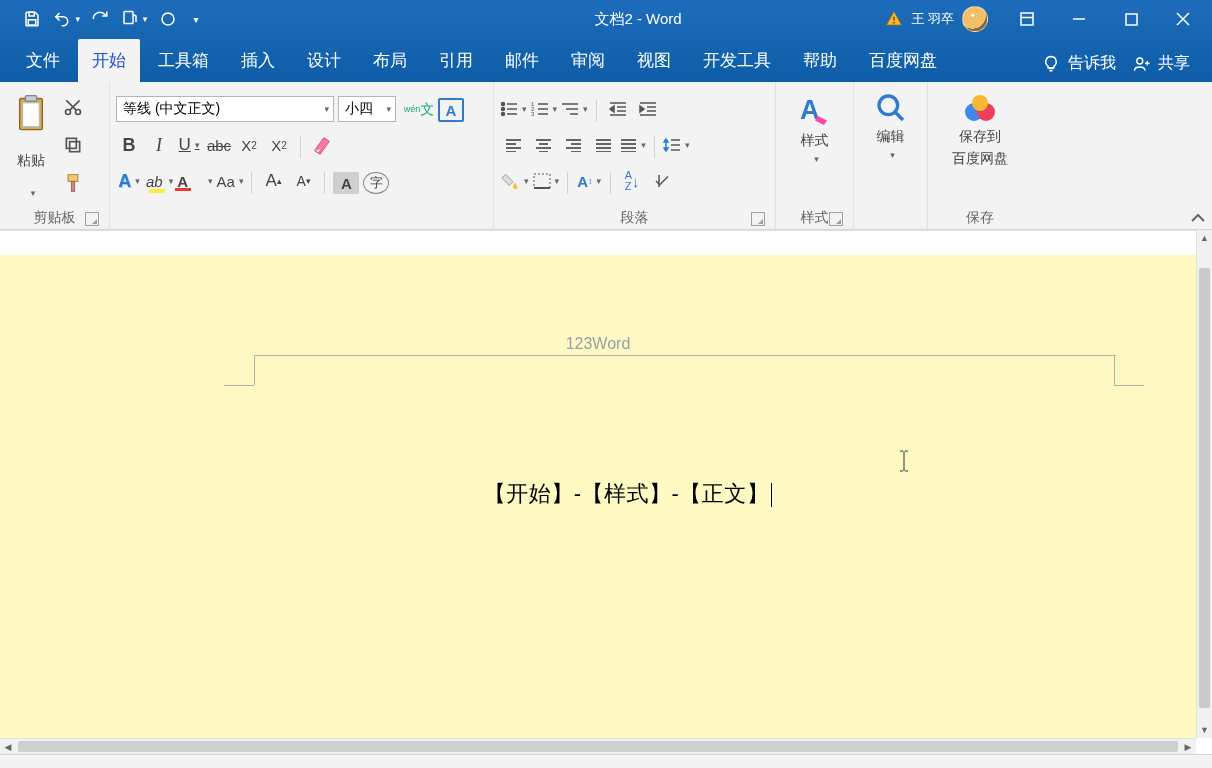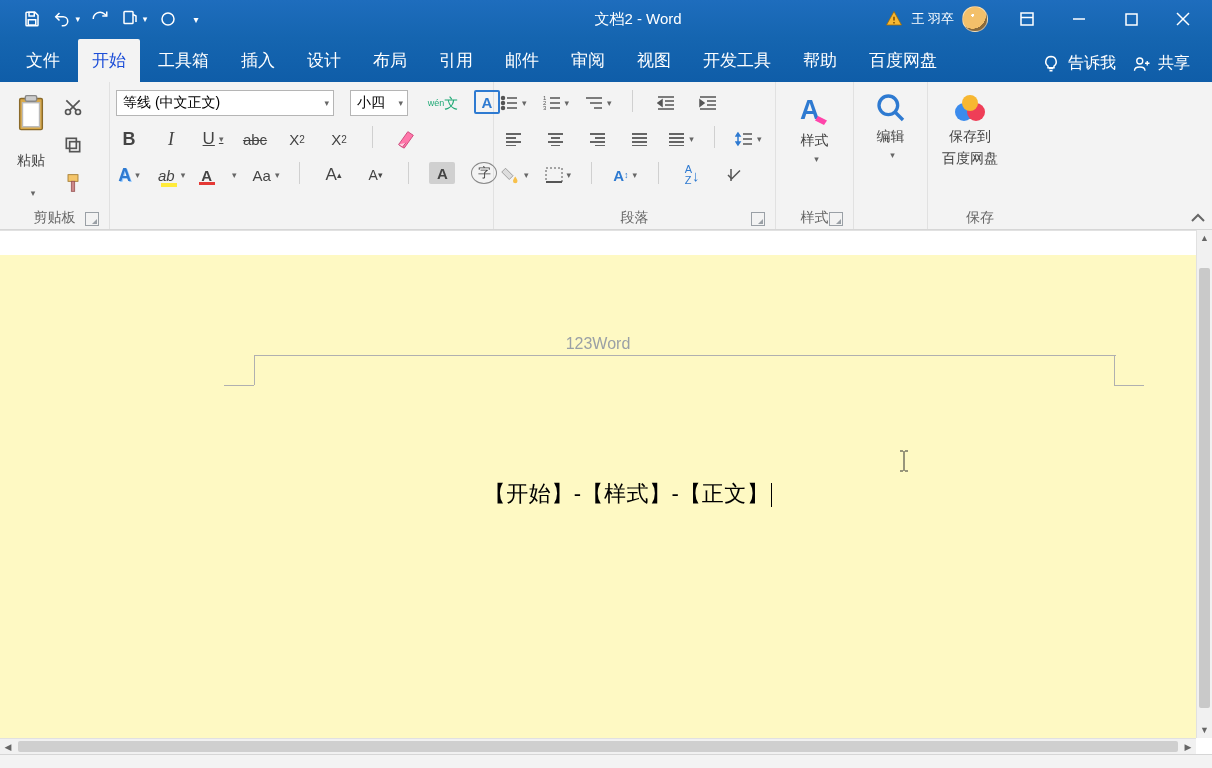--- a/index.html
+++ b/index.html
@@ -22,21 +22,21 @@
 .tabs-right { margin-left: auto; display: flex; align-items: center; gap: 16px; padding-right: 22px; font-size: 16px; color: #fff; padding-bottom: 8px; }
 
 
 .ribbon { height: 148px; background: #f3f3f3; border-bottom: 1px solid #d6d6d6; display: flex; position: relative; }
 .group { border-right: 1px solid #e1e1e1; display: flex; flex-direction: column; height: 100%; padding: 4px 6px 0; }
 .group-body { flex: 1; display: flex; align-items: flex-start; gap: 4px; }
 .group-label { height: 22px; display: flex; align-items: center; justify-content: center; font-size: 14px; color: #666; position: relative; }
 .dlg { position: absolute; right: 4px; bottom: 3px; width: 14px; height: 14px; border: 1px solid #9aa0a6; cursor: pointer; }
 .dlg::after { content: ""; position: absolute; right: 1px; bottom: 1px; width: 0; height: 0; border-left: 5px solid transparent; border-bottom: 5px solid #9aa0a6; }
 .bigbtn { display: flex; flex-direction: column; align-items: center; justify-content: center; gap: 4px; padding: 6px 8px; cursor: pointer; font-size: 14px; color: #444; border-radius: 2px; }
-.row { display: flex; align-items: flex-start; gap: 16px; height: 32px; }
+.row { display: flex; align-items: flex-end; gap: 4px; height: 32px; }
 .sbtn { min-width: 26px; height: 26px; display: flex; align-items: center; justify-content: center; cursor: pointer; border-radius: 2px; color: #444; font-size: 15px; }
 .combo { height: 26px; border: 1px solid #b5b5b5; background: #fff; display: flex; align-items: center; padding: 0 4px 0 6px; font-size: 14px; cursor: pointer; }
 .caret { margin-left: 4px; font-size: 9px; color: #666; }
 .sep { width: 1px; height: 22px; background: #d0d0d0; margin: 0 4px; }
 .collapse { position: absolute; right: 6px; bottom: 4px; cursor: pointer; color: #666; }
 
 
 .canvas { position: absolute; top: 230px; left: 0; right: 16px; bottom: 30px; background: #fef9c3; overflow: hidden; border-top: 1px solid #e1e1e1; }
 .ruler-gap { height: 24px; background: #fff; }
 .page { position: relative; margin: 0 auto; width: 1040px; background: #fff; }
@@ -445,21 +445,21 @@
             <line x1="15" y1="15" x2="21" y2="21"></line>
           </svg>
         <span>编辑</span>
         <span class="caret">▾</span>
       </div>
     </div>
     <div class="group-label" style="height:22px"></div>
   </div>
 
   <div class="group" style="width:104px;border-right:none">
-    <div class="group-body" style="">
+    <div class="group-body" style="justify-content:center">
       <div class="bigbtn">
         <svg width="36" height="32" viewBox="0 0 36 32">
             <circle cx="12" cy="20" r="9" fill="#3b8bed"></circle>
             <circle cx="24" cy="20" r="9" fill="#ef3e57"></circle>
             <circle cx="18" cy="11" r="8" fill="#f7b731"></circle>
           </svg>
         <span>保存到</span>
         <span>百度网盘</span>
       </div>
     </div>

